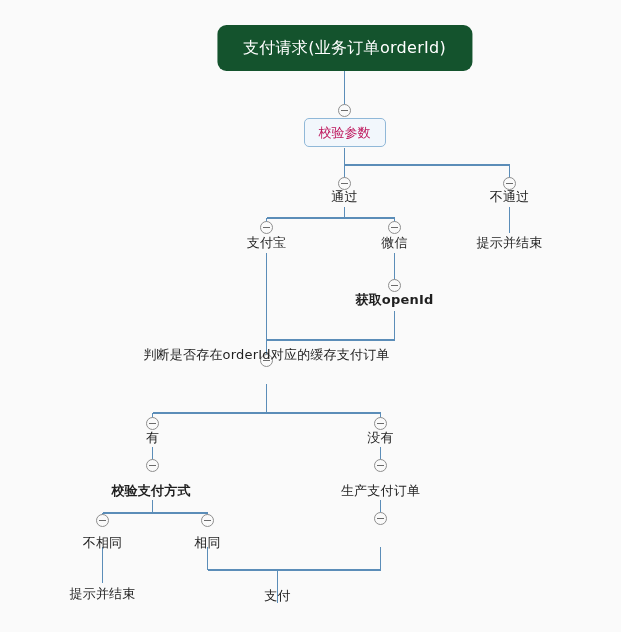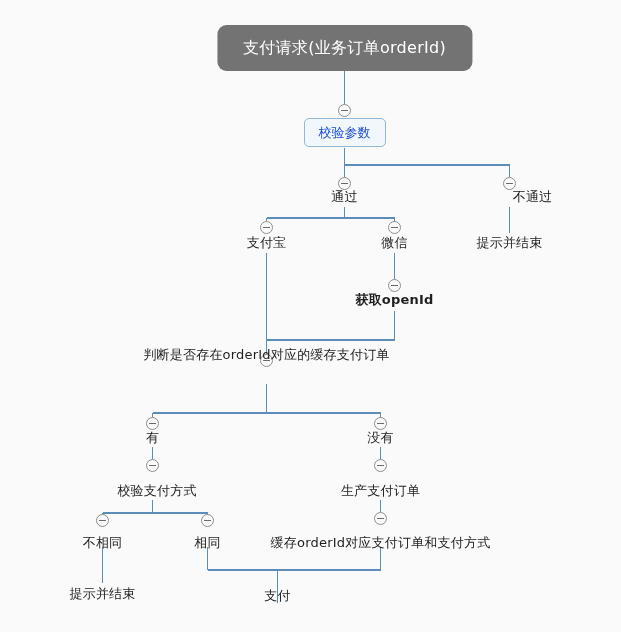--- a/index.html
+++ b/index.html
@@ -37,41 +37,41 @@
     line-height: 17px;
     color: #1f1f1f;
     text-align: left;
     letter-spacing: 0.2px;
   }
 
   
   .root-box {
     position: absolute;
     transform: translate(-50%, 0);
-    background: #737373;
+    background: #14532d;
     color: #ffffff;
     border-radius: 9px;
     font-size: 16px;
     line-height: 20px;
     padding: 13px 26px;
     white-space: nowrap;
     text-align: center;
     letter-spacing: 0.3px;
   }
 
   
   .box {
     position: absolute;
     transform: translate(-50%, 0);
     background: #f2f7fc;
     border: 1px solid #90b8d8;
     border-radius: 5px;
     font-size: 13px;
     line-height: 17px;
-    color: #1d4ed8;
+    color: #be185d;
     padding: 5px 14px;
     white-space: nowrap;
     text-align: center;
   }
 
   
   .toggle {
     position: absolute;
     width: 13px;
     height: 13px;
@@ -131,21 +131,21 @@
 
   <div class="root-box" style="left:344.5px; top:25px;">支付请求(业务订单orderId)</div>
 
   <div class="toggle" style="left:344.5px; top:110px;"></div>
   <div class="box" style="left:344.5px; top:118px;">校验参数</div>
 
   <div class="toggle" style="left:344.5px; top:183px;"></div>
   <div class="node" style="left:344.5px; top:188px;">通过</div>
 
   <div class="toggle" style="left:509.5px; top:183px;"></div>
-  <div class="node" style="left:509.5px; top:188px;margin-left:23px;">不通过</div>
+  <div class="node" style="left:509.5px; top:188px;">不通过</div>
 
   <div class="node" style="left:509.5px; top:234px;">提示并结束</div>
 
   <div class="toggle" style="left:266.5px; top:227px;"></div>
   <div class="node" style="left:266.5px; top:234px;">支付宝</div>
 
   <div class="toggle" style="left:394.5px; top:227px;"></div>
   <div class="node" style="left:394.5px; top:234px;">微信</div>
 
   <div class="toggle" style="left:394.5px; top:285px;"></div>
@@ -154,31 +154,30 @@
   <div class="toggle" style="left:266.5px; top:360px;"></div>
   <div class="node" style="left:266.5px; top:346px;">判断是否存在orderId对应的缓存支付订单</div>
 
   <div class="toggle" style="left:152.5px; top:423px;"></div>
   <div class="node" style="left:152.5px; top:429px;">有</div>
 
   <div class="toggle" style="left:380.5px; top:423px;"></div>
   <div class="node" style="left:380.5px; top:429px;">没有</div>
 
   <div class="toggle" style="left:152.5px; top:465px;"></div>
-  <div class="node" style="left:157px; top:482px;">校验支付方式</div>
+  <div class="node" style="left:151px; top:482px;font-weight:bold;">校验支付方式</div>
 
   <div class="toggle" style="left:380.5px; top:465px;"></div>
   <div class="node" style="left:380.5px; top:482px;">生产支付订单</div>
 
   <div class="toggle" style="left:102.5px; top:520px;"></div>
   <div class="node" style="left:102.5px; top:534px;">不相同</div>
 
   <div class="toggle" style="left:207.5px; top:520px;"></div>
   <div class="node" style="left:207.5px; top:534px;">相同</div>
 
   <div class="toggle" style="left:380.5px; top:518px;"></div>
-  <div class="node" style="left:380.5px; top:534px;">缓存orderId对应支付订单和支付方式</div>
 
   <div class="node" style="left:102.5px; top:585px;">提示并结束</div>
 
   <div class="node" style="left:277.5px; top:587px;">支付</div>
 
 </div>
 
 </body></html>

